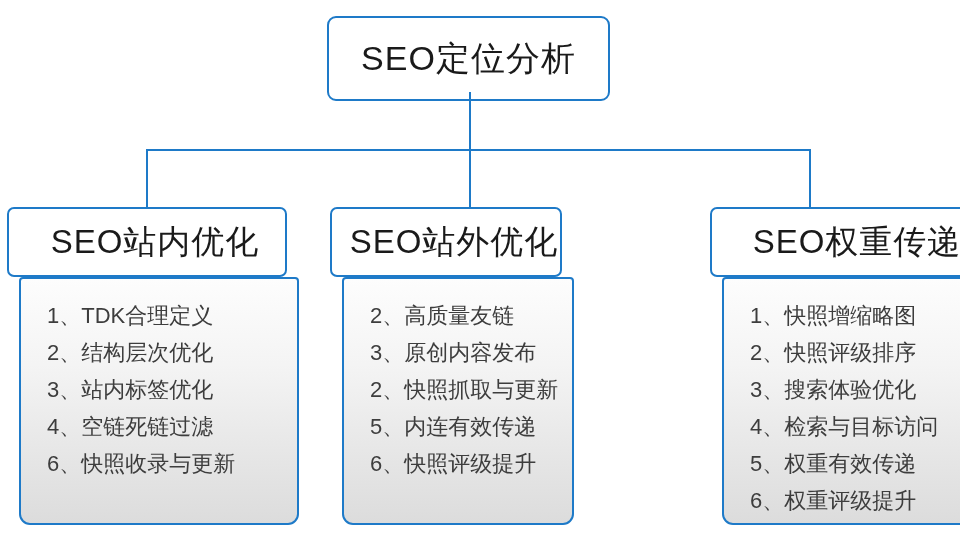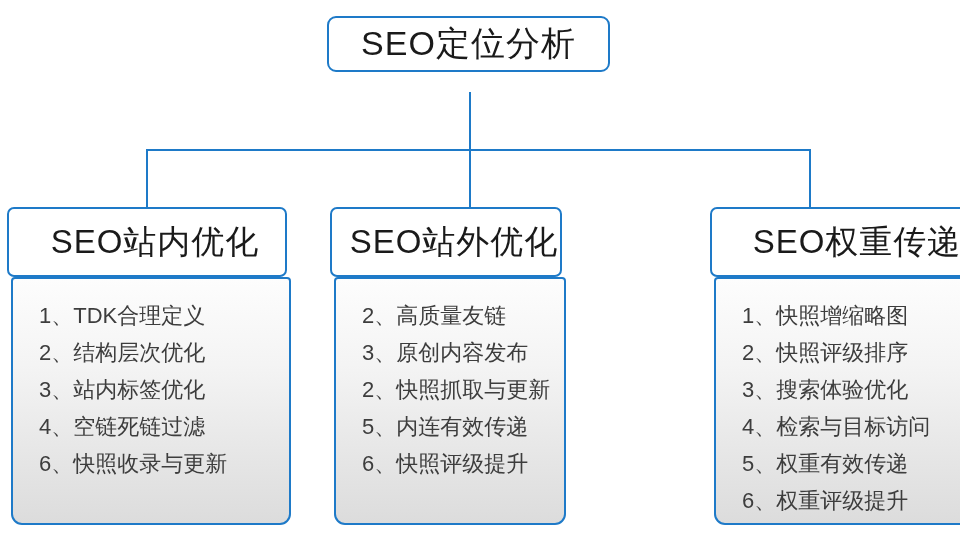--- a/index.html
+++ b/index.html
@@ -20,21 +20,21 @@
     box-sizing: border-box;
     border: 2px solid #1e7ac8;
     background: #ffffff;
     display: flex;
     align-items: center;
     justify-content: center;
     color: #1a1a1a;
   }
   .root-node {
     left: 327px; top: 16px;
-    width: 283px; height: 56px;
+    width: 283px; height: 85px;
     border-radius: 9px;
     font-size: 34px;
     letter-spacing: 1px;
   }
   .header-node {
     position: absolute;
     left: 0; top: 0;
     width: 100%; height: 70px;
     box-sizing: border-box;
     border: 2px solid #1e7ac8;
@@ -49,21 +49,21 @@
     z-index: 2;
     padding-left: 16px;
   }
   .column {
     position: absolute;
     top: 207px;
     height: 318px;
   }
   .list-box {
     position: absolute;
-    left: 4px; top: 70px;
+    left: 12px; top: 70px;
     width: 100%; height: 248px;
     box-sizing: border-box;
     border: 2px solid #1e7ac8;
     border-radius: 4px 4px 11px 11px;
     background: linear-gradient(180deg, #fdfdfd 0%, #f4f4f4 35%, #dcdcdc 100%);
     padding: 18px 10px 12px 26px;
     z-index: 1;
   }
   .list-item {
     font-size: 22px;

